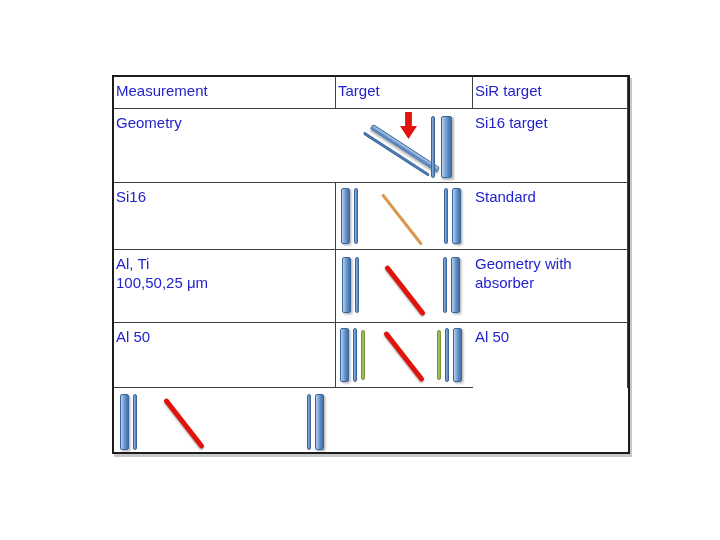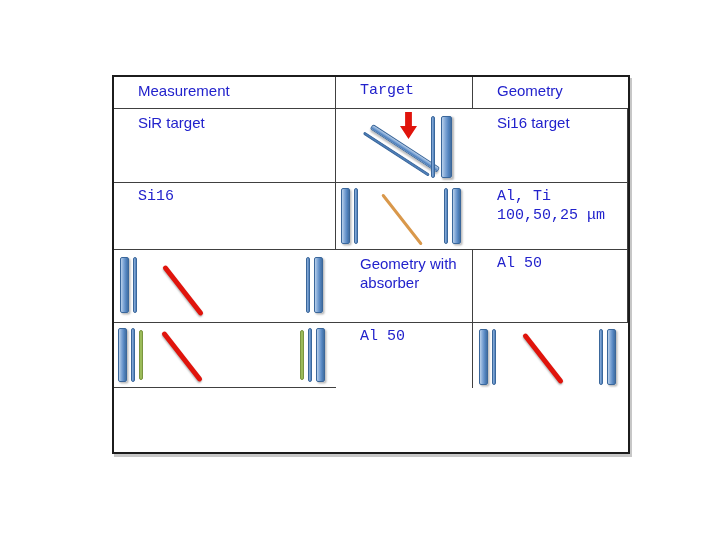--- a/index.html
+++ b/index.html
@@ -15,26 +15,26 @@
     grid-template-columns:222px 137px 155px;
     grid-template-rows:32px 74px 67px 73px 65px 64px;
     background:#fff;
   }
   .cell{
     box-sizing:border-box;
     border-right:1px solid var(--grid-line,#404040);
     border-bottom:1px solid var(--grid-line,#404040);
     color:var(--text-blue,#2222cc);
     font-size:15px;line-height:1.25;
-    padding:5px 4px 0 24px;
+    padding:5px 4px 0 2px;
     overflow:hidden;
   }
   .cell.lastcol{border-right:none;}
   .cell.lastrow{border-bottom:none;}
-  .cell.c2{white-space:pre-line;font-family:Liberation Mono, monospace;}
+  .cell.c2{white-space:pre-line;}
   .geo{position:relative;padding:0;}
   
   .group{position:absolute;display:flex;gap:4px;align-items:stretch;}
   .vbar{border-radius:2px;box-sizing:border-box;}
   .vthick{
     width:9px;
     background:linear-gradient(to right,#b9d0ea 0%,#7ba3d4 40%,var(--bar-blue,#4f81bd) 75%,#46709f 100%);
     border:1px solid var(--bar-blue-border,#3a679b);
     box-shadow:1.5px 1.5px 2px rgba(0,0,0,.28);
   }
@@ -76,23 +76,23 @@
     box-shadow:1px 1px 2px rgba(0,0,0,.3);transform:rotate(52deg);}
 </style>
 </head>
 <body>
 
 <div class="slide" style="background: rgb(255, 255, 255);">
   <div class="tbl">
 
     <div class="cell head">Measurement</div>
     <div class="cell head c2">Target</div>
+    <div class="cell">SiR target</div>
+
     <div class="cell head lastcol">Geometry</div>
-
-    <div class="cell">SiR target</div>
     <div class="cell lastcol geo">
       <div class="tilt">
         <div class="hthick"></div>
         <div class="hthin"></div>
       </div>
       <div class="arrow-down"></div>
       <div class="group" style="right:21px;top:7px;height:62px;gap:6px;">
         <div class="vbar vthin"></div>
         <div class="vbar vthick" style="width:11px;"></div>
       </div>
@@ -105,20 +105,21 @@
         <div class="vbar vthick"></div>
         <div class="vbar vthin"></div>
       </div>
       <div class="track orange" style="left:34px;top:35px;"></div>
       <div class="group" style="right:12px;top:5px;height:56px;">
         <div class="vbar vthin"></div>
         <div class="vbar vthick"></div>
       </div>
     </div>
 
+    <div class="cell">Standard</div>
     <div class="cell c2">Al, Ti
 100,50,25 μm</div>
     <div class="cell lastcol geo">
       <div class="group" style="left:6px;top:7px;height:56px;">
         <div class="vbar vthick"></div>
         <div class="vbar vthin"></div>
       </div>
       <div class="track red" style="left:38px;top:38px;"></div>
       <div class="group" style="right:13px;top:7px;height:56px;">
         <div class="vbar vthin"></div>

